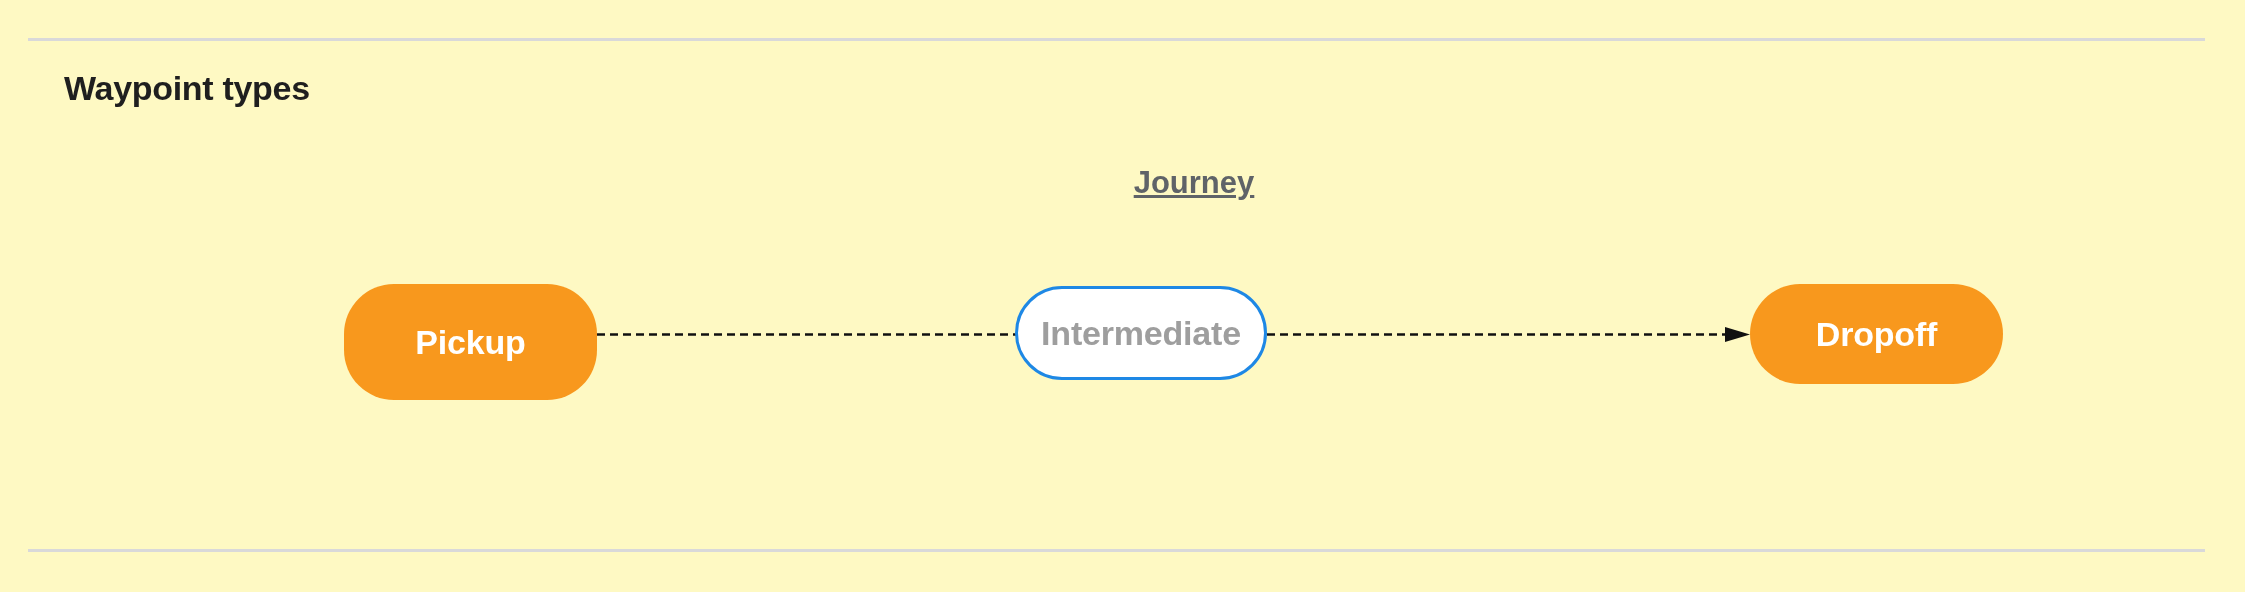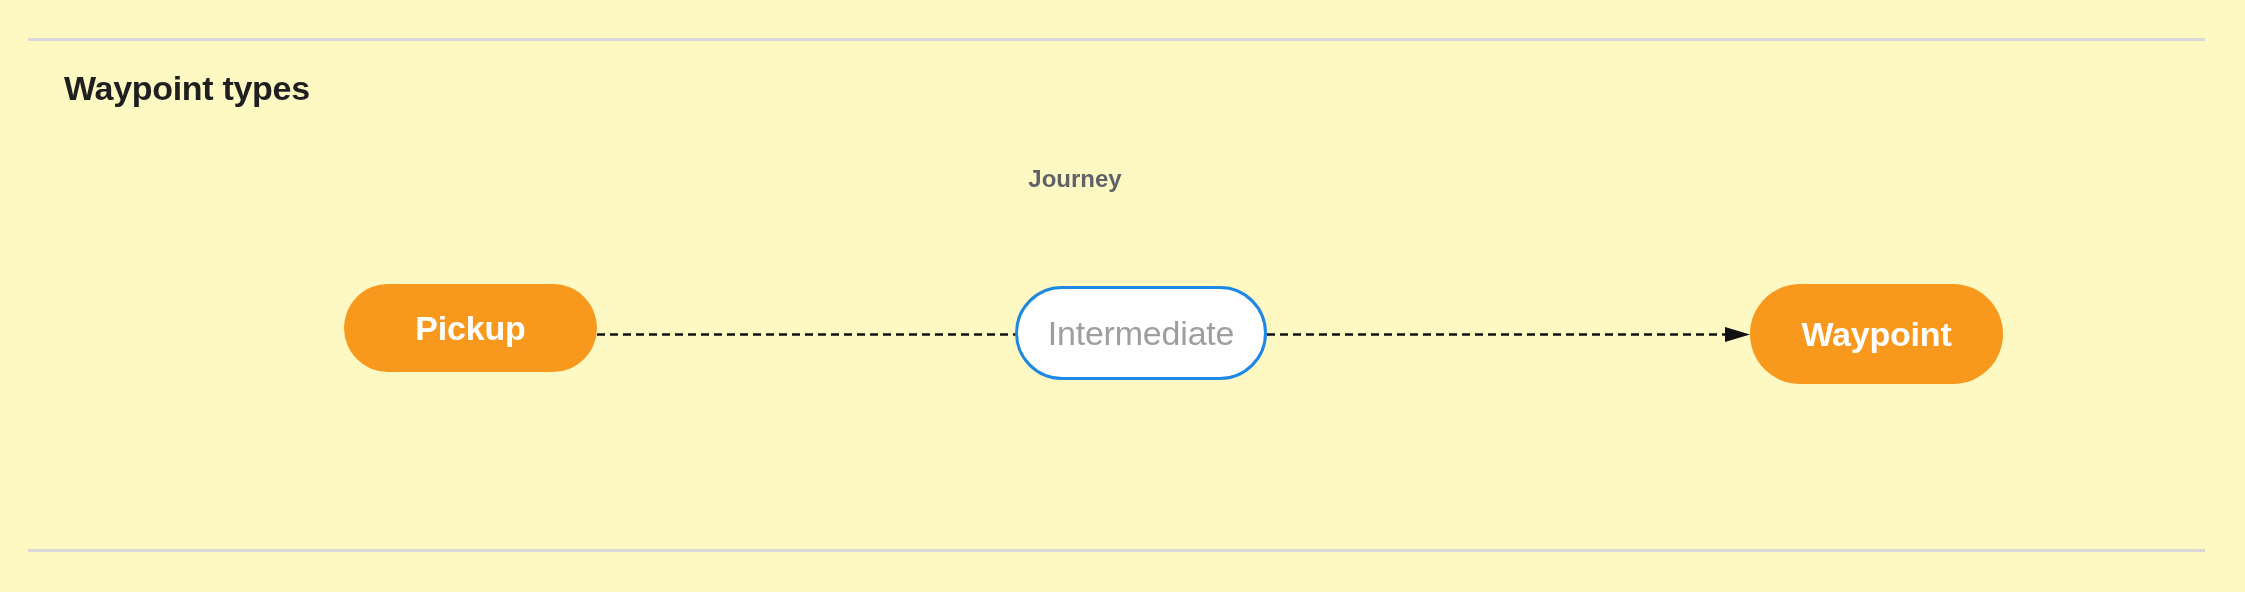--- a/index.html
+++ b/index.html
@@ -37,27 +37,28 @@
     top: 68px;
     font-size: 34px;
     font-weight: 700;
     line-height: 1.2;
     color: var(--heading);
     letter-spacing: -0.3px;
   }
 
   .journey-label {
     position: absolute;
-    left: 1075px;
+    left: 1194px;
     top: 166px;
     transform: translateX(-50%);
-    font-size: 24px;
+    font-size: 31px;
     font-weight: 700;
     line-height: 1.1;
     color: var(--journey-gray);
+    text-decoration: underline;
   }
 
   .edges-svg {
     position: absolute;
     left: 0; top: 0;
     width: 2245px; height: 592px;
     pointer-events: none;
   }
   .edges-svg line {
     stroke: var(--edge);
@@ -78,24 +79,24 @@
   .node.filled {
     background: var(--orange);
     color: var(--node-text-light);
     font-weight: 700;
     border-radius: 50px;
   }
   .node.outlined {
     background: #FFFFFF;
     border: 3px solid var(--blue);
     color: var(--intermediate-gray);
-    font-weight: 400;
+    font-weight: 700;
     border-radius: 47px;
   }
-  .node.pickup  { left: 344px;  top: 284px; width: 253px; height: 88px; }
+  .node.pickup  { left: 344px;  top: 284px; width: 253px; height: 116px; }
   .node.intermediate { left: 1015px; top: 286px; width: 252px; height: 94px; }
   .node.dropoff { left: 1750px; top: 284px; width: 253px; height: 100px; }
 </style>
 </head>
 <body>
 
 <div class="canvas">
 
   <div class="divider top"></div>
 
@@ -111,18 +112,18 @@
 
   <div class="node filled pickup">
     <span>Pickup</span>
   </div>
 
   <div class="node outlined intermediate">
     <span>Intermediate</span>
   </div>
 
   <div class="node filled dropoff">
-    <span>Waypoint</span>
+    <span>Dropoff</span>
   </div>
 
   <div class="divider bottom"></div>
 
 </div>
 
 </body></html>

